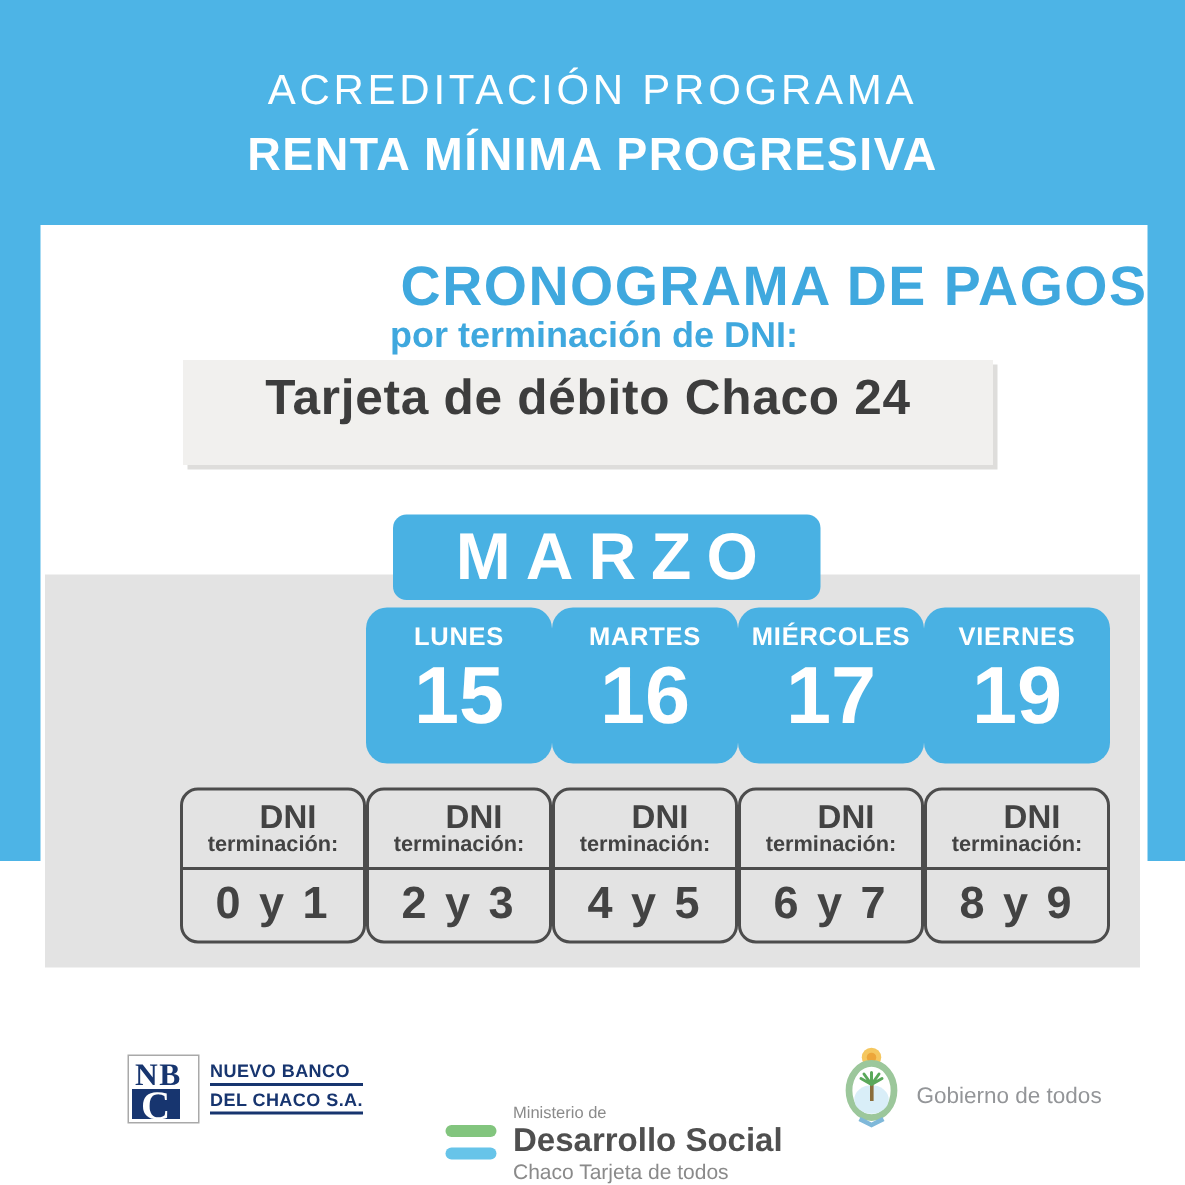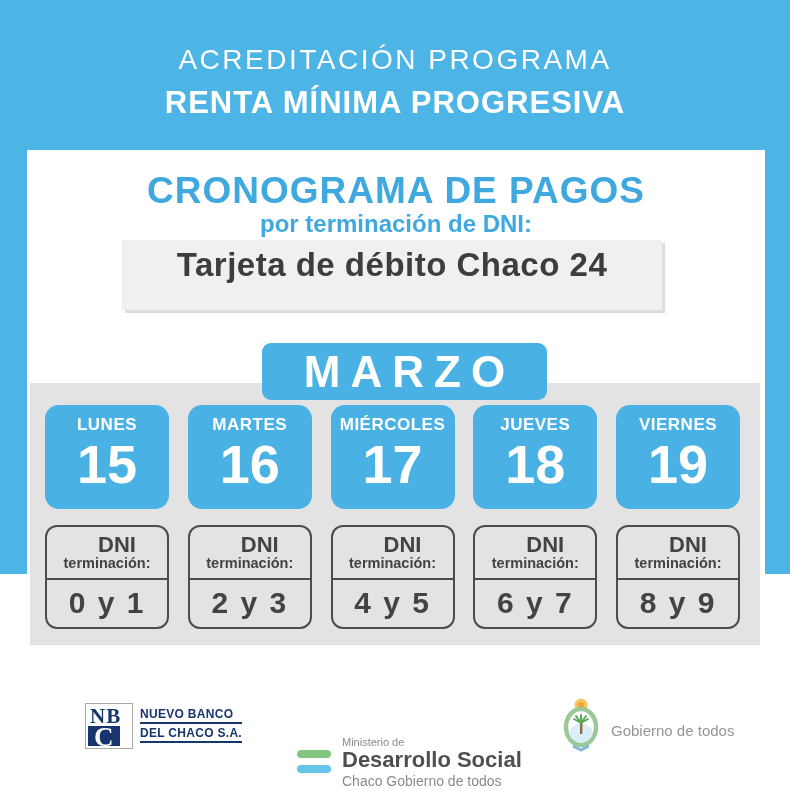--- a/index.html
+++ b/index.html
@@ -7,37 +7,37 @@
   .poster{position:relative;width:790px;height:574px;background:#4db4e6;}
 
   
   .header{position:absolute;top:44px;left:0;right:0;text-align:center;color:#ffffff;}
   .header-line1{font-size:28px;font-weight:400;letter-spacing:2.5px;}
   .header-line2{font-size:31px;font-weight:bold;letter-spacing:1px;margin-top:9px;}
 
   
   .card{position:absolute;left:27px;top:150px;width:738px;height:611px;background:#ffffff;}
 
-  .title{position:absolute;top:20px;left:0;right:0;text-align:center;
+  .title{position:absolute;top:20px;left:0;right:0;text-align:right;
          font-size:37px;font-weight:bold;color:#3fa8de;letter-spacing:1px;}
   .subtitle{position:absolute;top:60px;left:0;right:0;text-align:center;
          font-size:24px;font-weight:bold;color:#3fa8de;}
 
   .method-box{position:absolute;left:95px;top:90px;width:540px;height:70px;
          background:#f1f0ee;box-shadow:3px 3px 0 #dedddb;text-align:center;box-sizing:border-box;padding-top:6px;}
   .method-title{font-size:33px;font-weight:bold;color:#3d3d3d;letter-spacing:0.5px;}
   .method-note{font-size:15px;font-weight:bold;color:#3d3d3d;margin-top:3px;letter-spacing:0.4px;}
 
   .month-banner{position:absolute;left:235px;top:193px;width:285px;height:57px;z-index:2;
          background:#49b1e3;border-radius:9px;color:#ffffff;text-align:center;line-height:57px;
          font-size:44px;font-weight:bold;letter-spacing:10px;text-indent:10px;}
 
   .band{position:absolute;left:3px;top:233px;width:730px;height:262px;background:#e3e3e3;}
 
-  .columns{position:absolute;left:18px;width:695px;display:flex;justify-content:space-between;z-index:3;}
+  .columns{position:absolute;left:18px;width:695px;display:flex;justify-content:flex-end;z-index:3;}
   .days-row{top:255px;}
   .dni-row{top:375px;}
 
   .day-card{width:124px;height:104px;background:#49b1e3;border-radius:14px;color:#ffffff;
          text-align:center;box-sizing:border-box;padding-top:10px;}
   .day-name{font-size:17px;font-weight:bold;letter-spacing:0.5px;}
   .day-date{font-size:54px;font-weight:bold;line-height:58px;}
 
   .dni-box{width:124px;height:104px;border:2px solid #4c4c4c;border-radius:12px;
          box-sizing:border-box;text-align:center;color:#434343;}
@@ -101,24 +101,20 @@
       </div>
       <div class="day-card">
         <div class="day-name">MARTES</div>
         <div class="day-date">16</div>
       </div>
       <div class="day-card">
         <div class="day-name">MIÉRCOLES</div>
         <div class="day-date">17</div>
       </div>
       <div class="day-card">
-        <div class="day-name">JUEVES</div>
-        <div class="day-date">18</div>
-      </div>
-      <div class="day-card">
         <div class="day-name">VIERNES</div>
         <div class="day-date">19</div>
       </div>
     </div>
 
     <div class="columns dni-row">
       <div class="dni-box">
         <div class="dni-top">
           <div class="dni-label">DNI</div>
           <div class="dni-sub">terminación:</div>
@@ -168,21 +164,21 @@
     </div>
 
     <div class="logo-ministry">
       <div class="min-bars">
         <div class="min-bar min-bar-green"></div>
         <div class="min-bar min-bar-blue"></div>
       </div>
       <div>
         <div class="min-line1">Ministerio de</div>
         <div class="min-line2">Desarrollo Social</div>
-        <div class="min-line3">Chaco Gobierno de todos</div>
+        <div class="min-line3">Chaco Tarjeta de todos</div>
       </div>
     </div>
 
     <div class="logo-province">
       <svg width="44" height="58" viewBox="0 0 44 58">
         <circle cx="22" cy="9" r="6.5" fill="#f5c75f"></circle>
         <circle cx="22" cy="9" r="3.2" fill="#eda63a"></circle>
         <ellipse cx="22" cy="31" rx="15" ry="18" fill="#ffffff" stroke="#9cc79b" stroke-width="4.5"></ellipse>
         <ellipse cx="22" cy="37" rx="11.5" ry="9.5" fill="#d9eef8"></ellipse>
         <rect x="21" y="27" width="2.4" height="11" fill="#8a6d3b"></rect>

